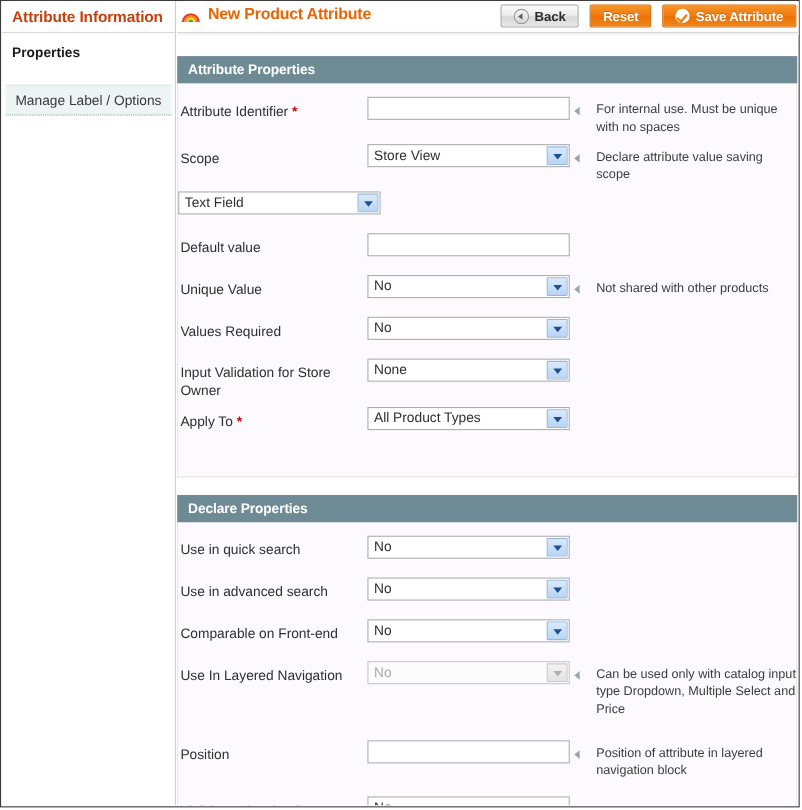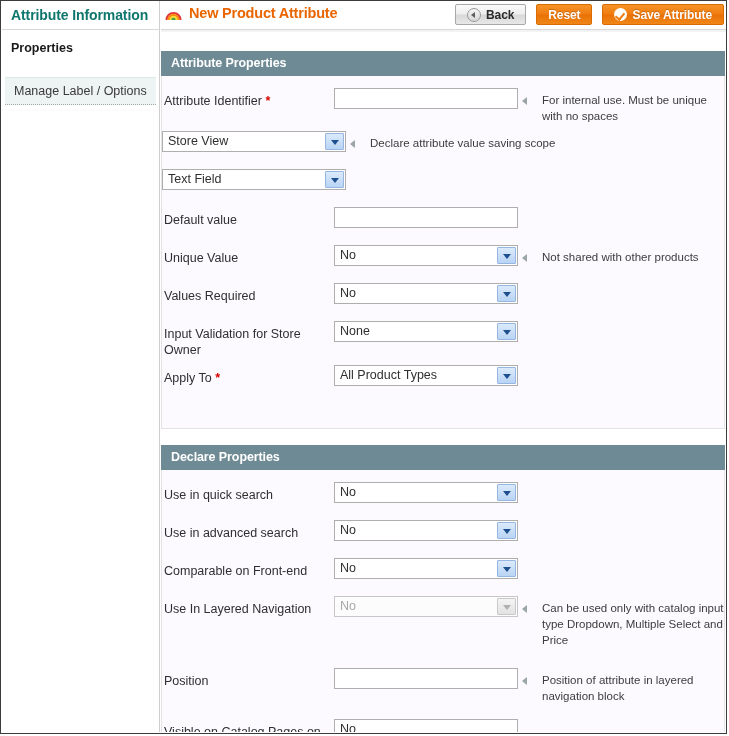--- a/index.html
+++ b/index.html
@@ -41,21 +41,21 @@
     height: 29px;
     box-sizing: border-box;
     border-right: 1px solid #cfcfcf;
     border-bottom: 1px solid #d8d8d8;
     background: #ffffff;
     display: flex;
     align-items: center;
     padding-left: 9px;
     font-size: 14px;
     font-weight: bold;
-    color: #0f766e;
+    color: #c2410c;
     letter-spacing: -0.1px;
   }
   .head-right {
     position: absolute;
     left: 160px; top: 0px;
     right: 0;
     height: 31px;
     background: #ffffff;
   }
   .page-heading {
@@ -382,20 +382,23 @@
           </div>
           <div class="note">
             <span class="note-arrow"></span>
             <span class="note-text">For internal use. Must be unique with no spaces</span>
           </div>
         </div>
 
         <div class="spacer-sm"></div>
 
         <div class="row">
+          <div class="lbl">
+            <span>Scope</span>
+          </div>
           <div class="fld">
             <div class="sel">
               <span class="val">Store View</span>
               <span class="arrow"></span>
             </div>
           </div>
           <div class="note">
             <span class="note-arrow"></span>
             <span class="note-text">Declare attribute value saving scope</span>
           </div>

